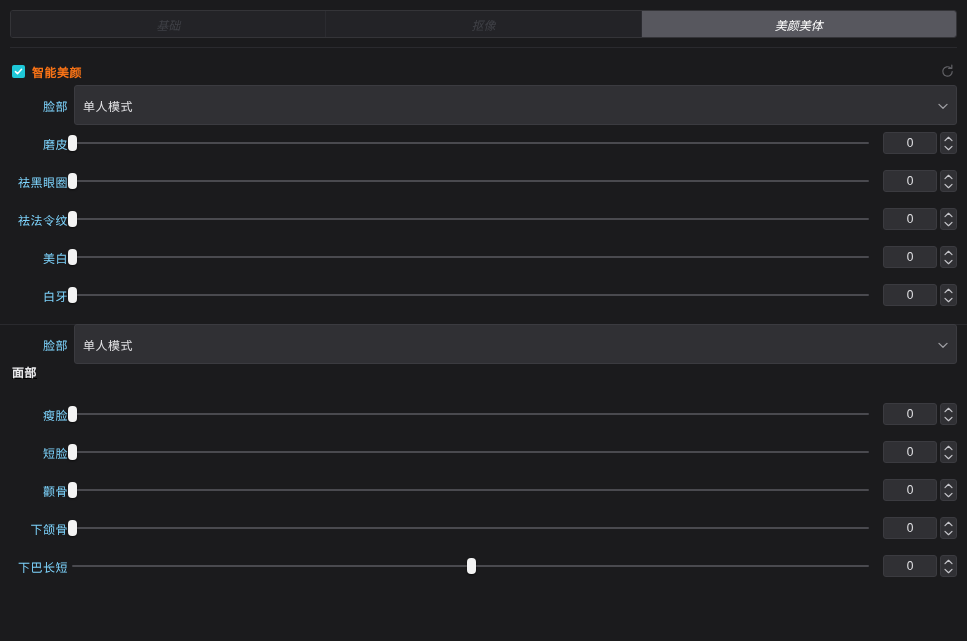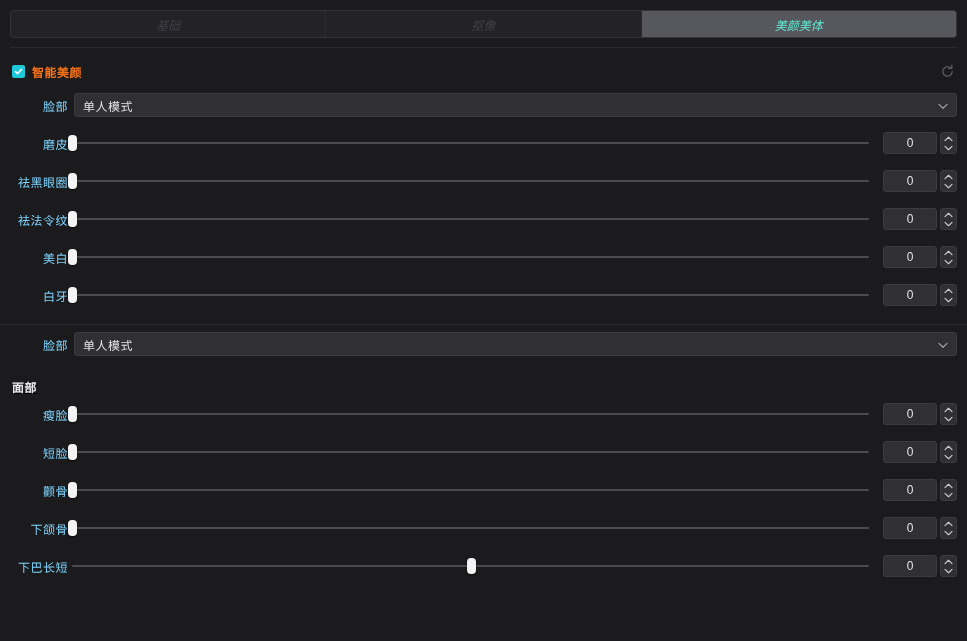--- a/index.html
+++ b/index.html
@@ -42,21 +42,21 @@
     font-size: 12px;
     color: #3f4046;
     background: #232327;
     cursor: default;
     user-select: none;
     border-right: 1px solid #2b2b30;
   }
   .tab:last-child { border-right: none; }
   .tab.active {
     background: #57575e;
-    color: #5eead4;
+    color: #ffffff;
     align-items: center;
   }
   .tabbar-sep {
     height: 1px;
     background: #2a2a2e;
     margin: 9px 0 0 0;
   }
 
   
   .body {
@@ -119,21 +119,21 @@
     font-size: 12px;
     color: #7dd3fc;
     letter-spacing: .5px;
     white-space: nowrap;
     text-align: right;
   }
 
   
   .select {
     flex: 1 1 auto;
-    height: 24px;
+    height: 40px;
     background: #303034;
     border: 1px solid #3b3b40;
     border-radius: 3px;
     display: flex;
     align-items: center;
     padding: 0 8px;
     position: relative;
     cursor: pointer;
     margin-left: 6px;
   }
@@ -143,21 +143,21 @@
     flex: 1 1 auto;
     letter-spacing: .5px;
   }
   .chev { display: block; opacity: .8; }
 
   
   .subhead {
     padding: 0 12px;
     height: 32px;
     display: flex;
-    align-items: flex-end;
+    align-items: flex-start;
     text-decoration: underline;
   }
   .subhead-title {
     font-size: 12px;
     color: #eaeaec;
     font-weight: bold;
     letter-spacing: .5px;
   }
 
   

